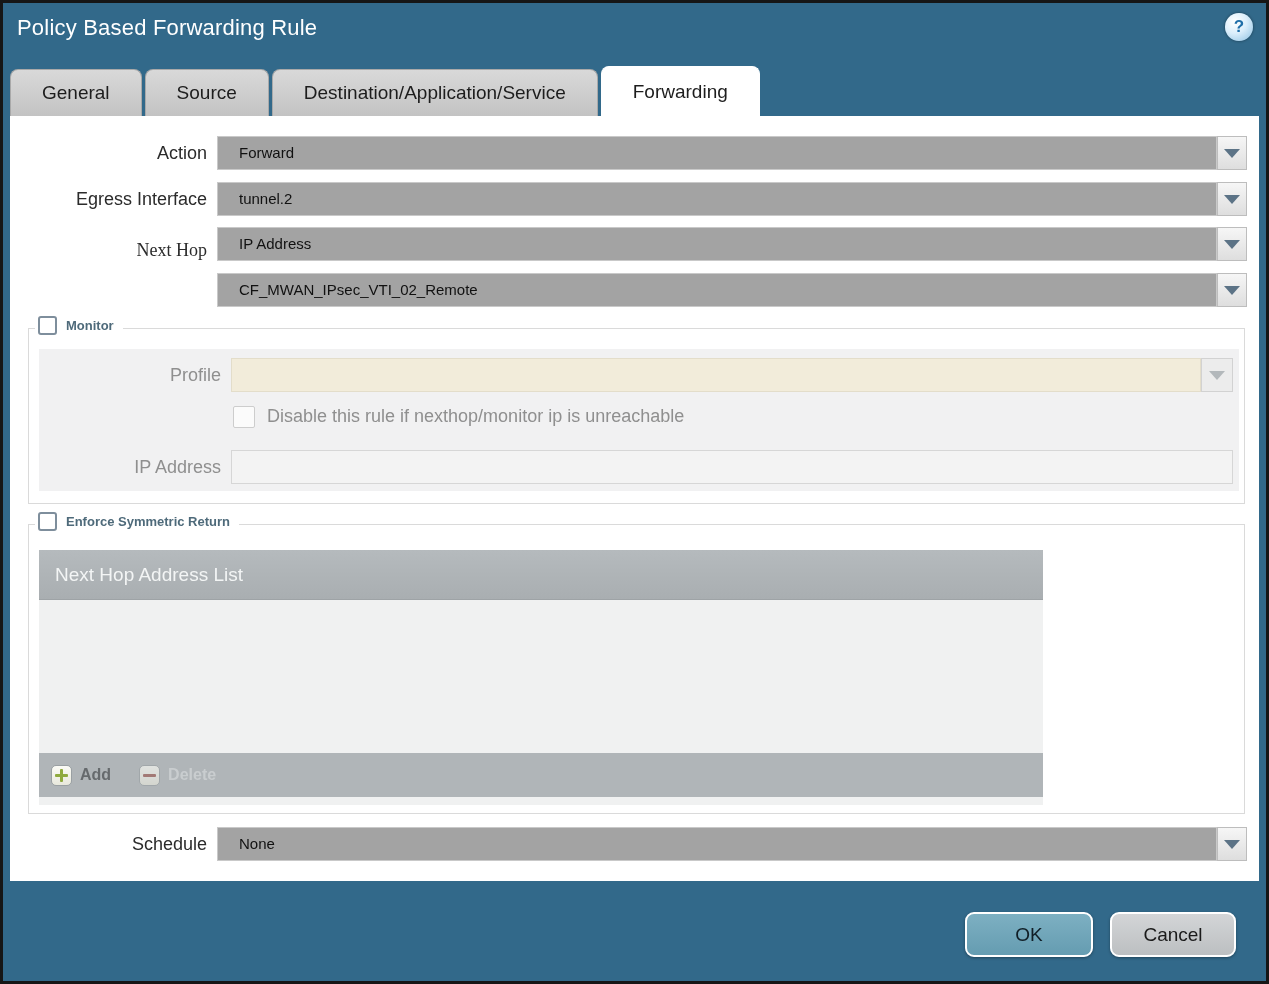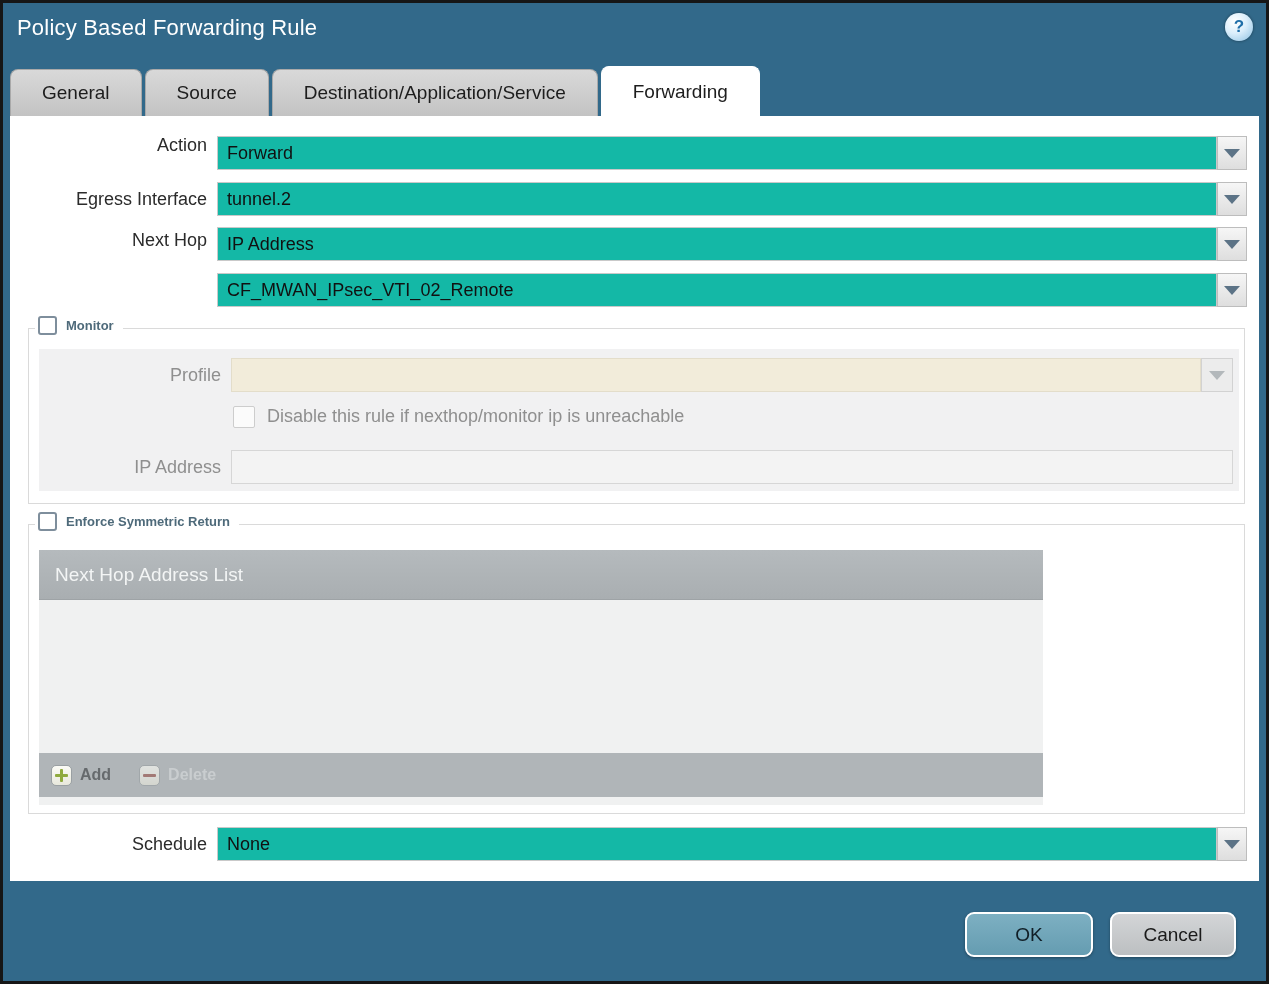--- a/index.html
+++ b/index.html
@@ -31,22 +31,22 @@
     font-size:19px; color:#1d1d1d; white-space:nowrap; cursor:pointer;
   }
   .tab.active { background:#ffffff; border-color:#ffffff; height:50px; }
 
   
   .content { position:absolute; left:10px; top:116px; width:1249px; height:765px; background:#ffffff; }
 
   .flabel { position:absolute; width:197px; text-align:right; font-size:18px; color:#2b2b2b; line-height:34px; }
   .fbox {
     position:absolute; left:207px; width:1000px; height:34px;
-    border:1px solid #c9c9c9; background:#14b8a6;
-    font-size:18px; line-height:32px; padding-left:9px; color:#111; white-space:nowrap; overflow:hidden;
+    border:1px solid #c9c9c9; background:#a3a3a3;
+    font-size:15px; line-height:32px; padding-left:21px; color:#111; white-space:nowrap; overflow:hidden;
   }
   .ddbtn {
     position:absolute; left:1207px; width:30px; height:34px;
     background:linear-gradient(#f6f6f6,#dedede); border:1px solid #bdbdbd;
     display:flex; align-items:center; justify-content:center; cursor:pointer;
   }
   .tri { width:0; height:0; border-left:8px solid transparent; border-right:8px solid transparent; border-top:9px solid #5c7386; }
   .ddbtn.disabled { background:#ececec; border-color:#d2d2d2; }
   .ddbtn.disabled .tri { border-top-color:#b3b8bb; }
 
@@ -114,33 +114,33 @@
   <div class="tab">
       <span>Destination/Application/Service</span>
     </div>
   <div class="tab active">
       <span>Forwarding</span>
     </div>
 </div>
 
 <div class="content">
 
-  <div class="flabel" style="top:12px;">Action</div>
+  <div class="flabel" style="top:20px;">Action</div>
   <div class="fbox" style="top:20px;">Forward</div>
   <div class="ddbtn" style="top:20px;">
       <span class="tri"></span>
     </div>
 
   <div class="flabel" style="top:66px;">Egress Interface</div>
   <div class="fbox" style="top:66px;">tunnel.2</div>
   <div class="ddbtn" style="top:66px;">
       <span class="tri"></span>
     </div>
 
-  <div class="flabel" style="top:107px;">Next Hop</div>
+  <div class="flabel" style="top:117px;font-family:Liberation Serif, serif;">Next Hop</div>
   <div class="fbox" style="top:111px;">IP Address</div>
   <div class="ddbtn" style="top:111px;">
       <span class="tri"></span>
     </div>
 
   <div class="fbox" style="top:157px;">CF_MWAN_IPsec_VTI_02_Remote</div>
   <div class="ddbtn" style="top:157px;">
       <span class="tri"></span>
     </div>
 

